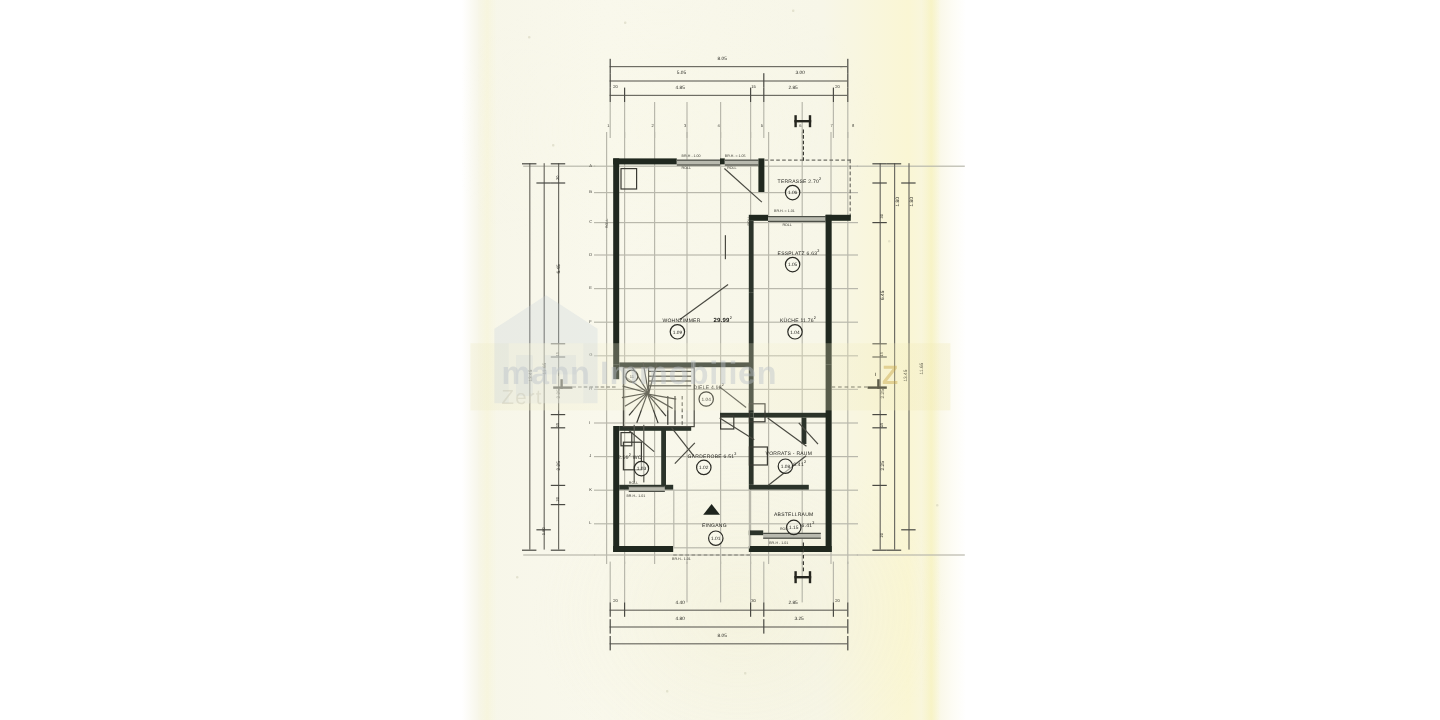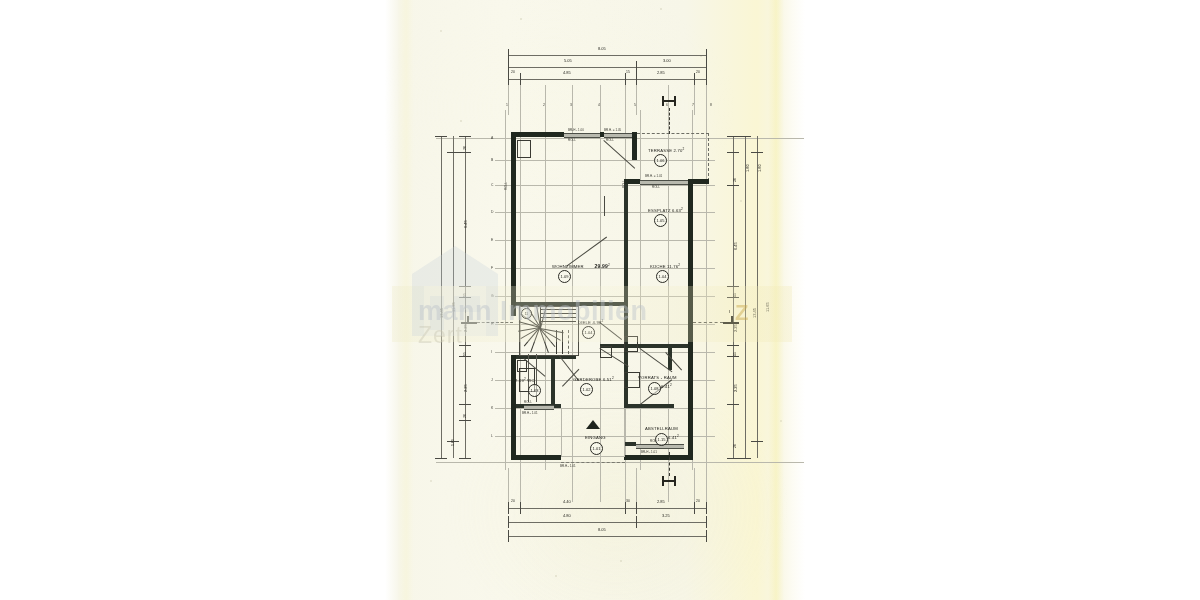--- a/index.html
+++ b/index.html
@@ -84,21 +84,21 @@
   .wm-house{
     position:absolute;left:410px;top:240px;width:90px;height:100px;opacity:.5;
   }
   .wm-text{
     position:absolute;left:418px;top:296px;width:360px;color:#b9c0c9;opacity:.42;
     font-size:27px;font-weight:bold;letter-spacing:.5px;white-space:nowrap;
     font-family:"Liberation Sans", sans-serif;
   }
   .wm-text2{
     position:absolute;left:418px;top:322px;width:360px;color:#c5c2ae;opacity:.38;
-    font-size:23px;letter-spacing:1px;white-space:nowrap;
+    font-size:17px;letter-spacing:1px;white-space:nowrap;
     font-family:"Liberation Sans", sans-serif;
   }
   .wm-band{
     position:absolute;left:392px;top:286px;width:400px;height:56px;
     background:linear-gradient(90deg, rgba(238,235,200,.45), rgba(246,243,214,.30), rgba(240,232,178,.40));
     opacity:.75;
   }
   .wm-z{position:absolute;left:735px;top:300px;color:#caa94a;opacity:.45;font-size:22px;font-weight:bold;}
 </style>
 </head>

